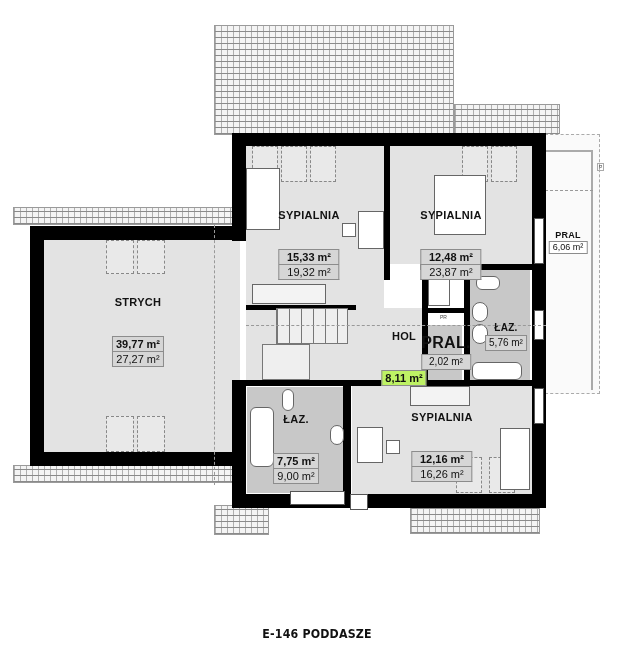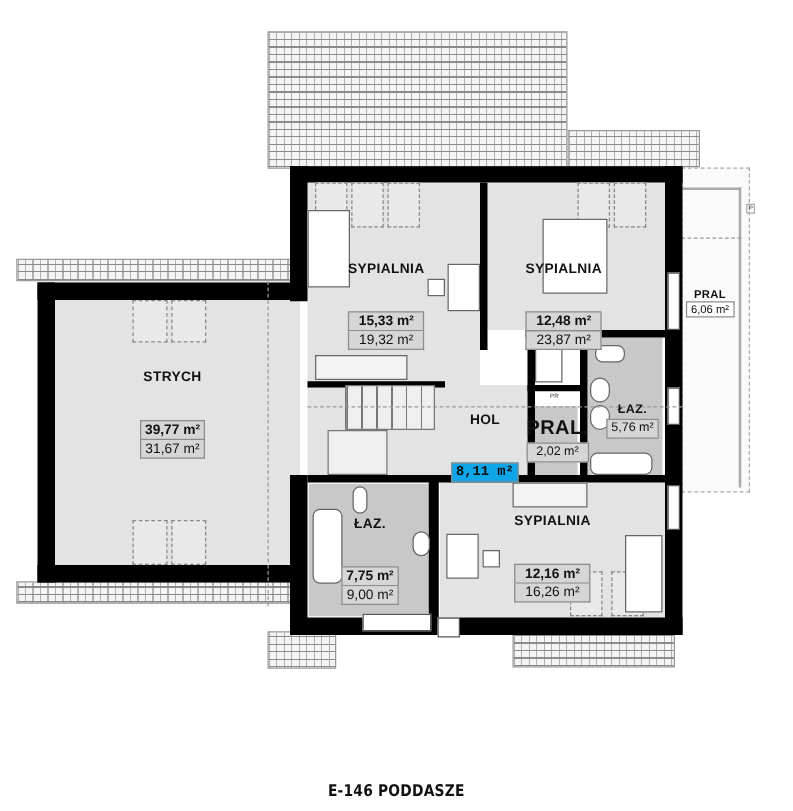--- a/index.html
+++ b/index.html
@@ -110,43 +110,43 @@
 
   <div class="abs" style="left:440px;top:314px;font-size:5px;color:#444;">PR</div>
   <div class="abs" style="left:597px;top:163px;font-size:5px;color:#444;border:1px solid #aaa;padding:0 1px;">P</div>
 
   <div class="dashv" style="left:214px;top:225px;height:260px;"></div>
   <div class="dash" style="left:246px;top:325px;width:300px;"></div>
 
   <div class="label" style="left:138px;top:296px;">
     <span class="name">STRYCH</span>
     <span class="box net">39,77 m²</span>
-    <span class="box">31,67 m²</span>
+    <span class="box">27,27 m²</span>
   </div>
 
   <div class="label" style="left:309px;top:209px;">
     <span class="name">SYPIALNIA</span>
     <span class="box net">15,33 m²</span>
     <span class="box">19,32 m²</span>
   </div>
 
   <div class="label" style="left:451px;top:209px;">
     <span class="name">SYPIALNIA</span>
     <span class="box net">12,48 m²</span>
     <span class="box">23,87 m²</span>
   </div>
 
   <div class="label" style="left:568px;top:230px;">
     <span class="name" style="font-size:9px;margin-bottom:1px;">PRAL</span>
     <span class="box" style="font-size:9px;line-height:11px;background:#fff;">6,06 m²</span>
   </div>
 
-  <div class="label" style="left:388px;top:330px;">
+  <div class="label" style="left:404px;top:330px;">
     <span class="name">HOL</span>
-    <span class="box net" style="background:#0ea5e9;font-family:Liberation Mono, monospace;">8,11 m²</span>
+    <span class="box net" style="background:#bef264;">8,11 m²</span>
   </div>
 
   <div class="label" style="left:446px;top:334px;">
     <span class="name" style="font-size:16px;">PRAL.</span>
     <span class="box" style="font-size:10px;">2,02 m²</span>
   </div>
 
   <div class="label" style="left:506px;top:322px;">
     <span class="name" style="font-size:10px;">ŁAZ.</span>
     <span class="box" style="font-size:10px;">5,76 m²</span>

